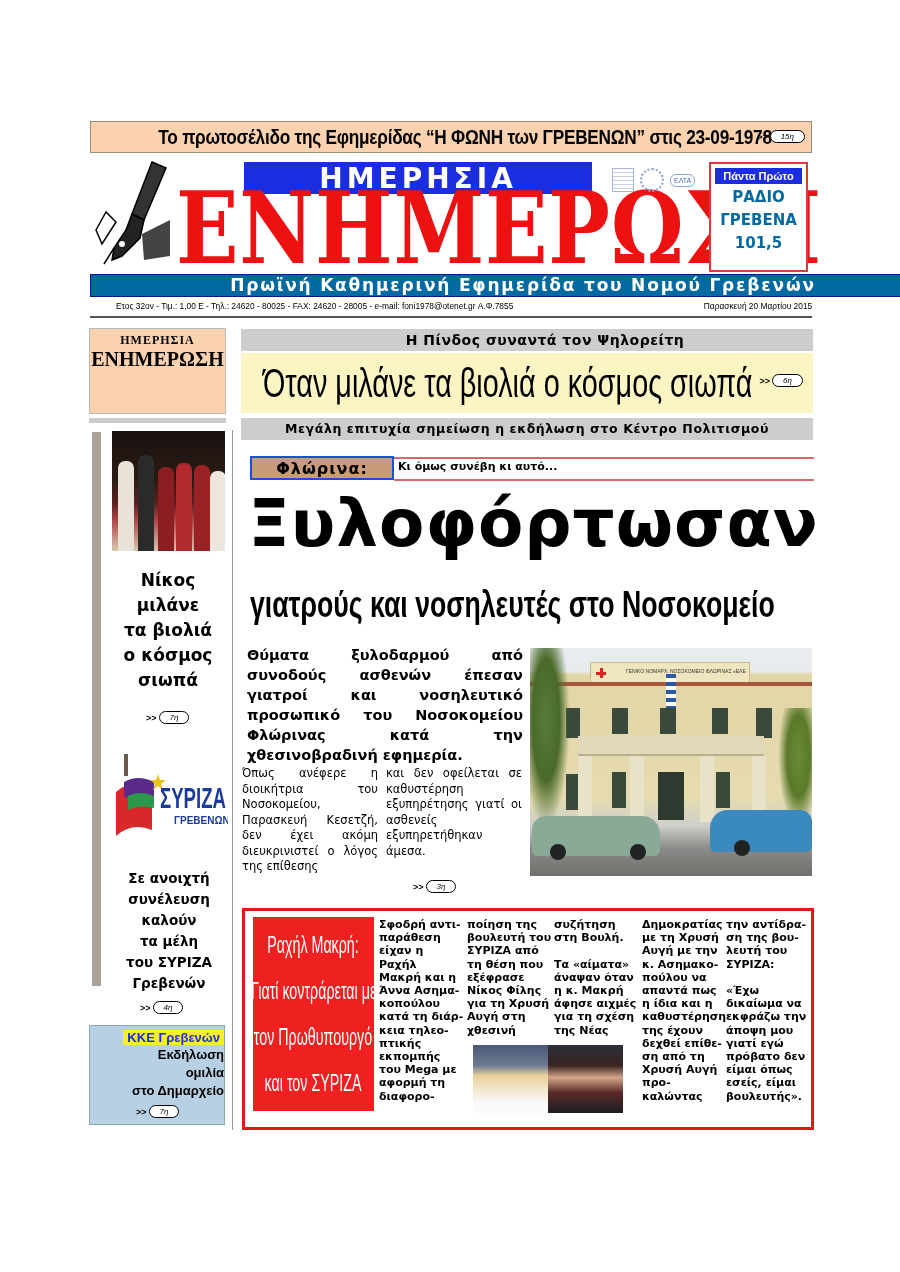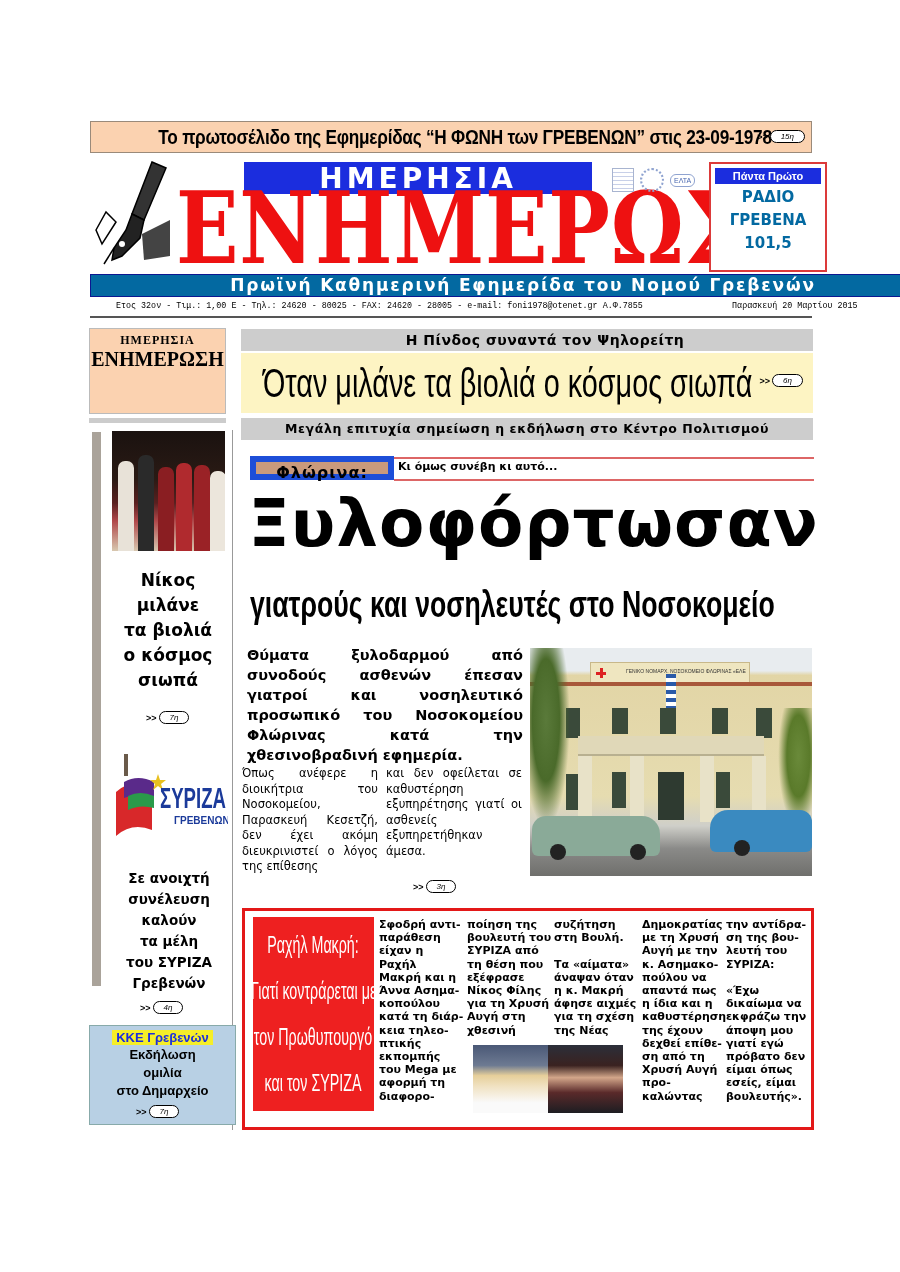--- a/index.html
+++ b/index.html
@@ -15,58 +15,58 @@
   .top-strip .pill-ref { position:absolute; right: 6px; top: 8px; }
 
   
   .pen { left: 92px; top: 160px; width: 80px; height: 110px; }
   .hm-bar { left: 244px; top: 162px; width: 348px; height: 32px; background: #1b2dde; color: #fff; display:flex; align-items:center; justify-content:center; font-family:"DejaVu Sans", sans-serif; font-weight: bold; font-size: 28px; letter-spacing: 4px; }
   .enh { left: 176px; top: 186px; width: 520px; height: 84px; color: #ee1111; font-family: "DejaVu Serif", serif; font-weight: bold; font-size: 100px; line-height: 84px; letter-spacing: 1px; transform: scaleX(0.82); transform-origin: left center; white-space: nowrap; overflow: visible; }
   .logos { left: 612px; top: 165px; width: 90px; height: 30px; display:flex; gap: 6px; align-items:center; }
   .logo-box { width: 22px; height: 24px; border: 1px solid #a8b4d0; background: repeating-linear-gradient(#fff 0 3px, #c8d0e8 3px 4px); }
   .logo-circle { width: 24px; height: 24px; border-radius: 50%; border: 2px dotted #8fa3d0; }
   .logo-elta { font-size: 7px; color:#4a68b0; border: 1px solid #8fa3d0; border-radius: 6px; padding: 2px 3px; }
-  .radio-box { left: 709px; top: 162px; width: 118px; height: 110px; border: 2px solid #dc3a3a; background:#fff; text-align:center; }
+  .radio-box { left: 709px; top: 162px; width: 99px; height: 110px; border: 2px solid #dc3a3a; background:#fff; text-align:center; }
   .radio-box .head { margin: 4px 4px 2px 4px; background:#1b2dde; color:#fff; font-size: 11px; font-weight:bold; padding: 2px 0; }
   .radio-box .l { color: #0369a1; font-family: "DejaVu Sans", sans-serif; font-weight:bold; font-size: 15px; line-height: 23px; }
   .tagline { left: 90px; top: 274px; width: 866px; height: 23px; background: #0369a1; color: #fff; border: 1px solid #0c1790; font-family: "DejaVu Sans", sans-serif; font-weight: bold; font-size: 17px; line-height: 21px; text-align: center; letter-spacing: 1.8px; white-space: nowrap; }
-  .info { left: 90px; top: 300px; width: 722px; font-size: 9.5px; font-family: Liberation Mono, monospace; display:flex; justify-content: space-between; transform: scaleY(1); padding-left: 26px; }
+  .info { left: 90px; top: 300px; width: 722px; font-size: 9.5px; font-family: Liberation Sans, sans-serif; display:flex; justify-content: space-between; transform: scaleY(1); padding-left: 26px; }
   .info span { transform: scaleX(0.88); transform-origin: left; display:inline-block; white-space: nowrap; }
   .info .date { transform-origin: right; }
   .rule-top { left: 90px; top: 316px; width: 722px; height: 2px; background: #555; }
 
   
   .years { left: 89px; top: 328px; width: 137px; height: 86px; background: #fbd2b0; border:1px solid #bbb; }
   .years .blue { margin: 2px; height: 38px; background: #5e96c8; border: 1.5px solid #c33; color:#fff; font-size: 27px; text-align:center; line-height: 35px; }
   .years .s1 { text-align:center; font-family:"Liberation Serif", serif; font-size: 12px; font-weight:bold; letter-spacing: 1px; margin-top: 4px; }
   .years .s2 { text-align:center; font-family:"Liberation Serif", serif; font-size: 20px; font-weight:bold; line-height: 22px; }
   .years-sep { left: 89px; top: 418px; width: 137px; height: 5px; background: #ccc; }
   .side-bar { left: 92px; top: 432px; width: 9px; height: 554px; background: #aaa39a; }
   .side-vline { left: 232px; top: 430px; width: 1px; height: 700px; background: #999; }
   .dance-photo { left: 112px; top: 431px; width: 113px; height: 120px; background: linear-gradient(180deg,#1a1210 0%, #2a1a14 40%, #5a2020 60%, #b0484a 75%, #d8c8b0 100%); overflow:hidden; }
   .dance-photo .p { position:absolute; bottom:0; width: 16px; border-radius: 7px 7px 0 0; }
   .side-story1 { left: 104px; top: 568px; width: 128px; text-align:center; font-family:"DejaVu Sans", sans-serif; font-weight:bold; font-size: 17px; line-height: 25px; }
   .ref-7a { left: 146px; top: 711px; }
   .syriza-logo { left: 112px; top: 752px; width: 116px; height: 90px; }
   .syriza-text { left: 106px; top: 868px; width: 126px; text-align:center; font-family:"DejaVu Sans", sans-serif; font-weight:bold; font-size: 13.5px; line-height: 21px; }
   .ref-4 { left: 140px; top: 1001px; }
-  .kke-box { left: 89px; top: 1025px; width: 147px; height: 100px; background: #b8d0e4; border: 1px solid #8aa; text-align:center; }
+  .kke-box { left: 89px; top: 1025px; width: 136px; height: 100px; background: #b8d0e4; border: 1px solid #8aa; text-align:right; }
   .kke-box .head { display:inline-block; background:#f5ee28; color:#1b2dde; font-weight:bold; font-size: 13px; padding: 0 4px; margin-top: 4px; }
   .kke-box .b { font-weight:bold; font-size: 13px; line-height: 18px; }
   .ref-7b { left: 136px; top: 1105px; }
 
   
   .pindos { left: 241px; top: 329px; width: 572px; height: 22px; background: #cdcdcd; text-align:center; font-family:"DejaVu Sans", sans-serif; font-weight:bold; font-size: 14px; line-height: 22px; letter-spacing: 0.5px; padding-left: 36px; }
   .books { left: 241px; top: 353px; width: 572px; height: 60px; background: #fdf4c3; }
   .books .t { position:absolute; left: 22px; top: 10px; font-size: 40px; line-height: 40px; transform: scaleX(0.72); transform-origin: left; white-space: nowrap; }
   .books .pill-ref { position:absolute; right: 10px; top: 21px; }
   .megali { left: 241px; top: 418px; width: 572px; height: 22px; background: #cdcdcd; text-align:center; font-family:"DejaVu Sans", sans-serif; font-weight:bold; font-size: 12.5px; line-height: 22px; letter-spacing: 0.6px; white-space:nowrap; }
 
   
-  .florina-tag { left: 250px; top: 456px; width: 144px; height: 24px; background: #c99a7c; border: 6px solid #1d4ed8; font-family:"DejaVu Sans", sans-serif; font-weight:bold; font-size: 16px; line-height: 22px; text-align:center; letter-spacing: 1px; }
+  .florina-tag { left: 250px; top: 456px; width: 144px; height: 24px; background: #c99a7c; border: 2px solid #1d4ed8; font-family:"DejaVu Sans", sans-serif; font-weight:bold; font-size: 16px; line-height: 22px; text-align:center; letter-spacing: 1px; }
   .florina-line1 { left: 394px; top: 457px; width: 420px; height: 1.5px; background: #d66; }
   .florina-line2 { left: 394px; top: 479px; width: 420px; height: 1.5px; background: #d66; }
   .florina-sub { left: 398px; top: 460px; font-family:"DejaVu Sans", sans-serif; font-weight:bold; font-size: 11px; }
   .headline { left: 248px; top: 485px; width: 566px; font-family:"DejaVu Sans", sans-serif; font-weight:bold; font-size: 66px; line-height: 78px; letter-spacing: 1px; white-space:nowrap; }
   .subhead { left: 250px; top: 585px; width: 566px; font-family:"Liberation Sans", sans-serif; font-weight:bold; font-size: 36px; line-height: 40px; transform: scaleX(0.74); transform-origin:left; white-space:nowrap; }
   .lede { left: 247px; top: 645px; width: 276px; font-family:"DejaVu Sans", sans-serif; font-weight:bold; font-size: 14.5px; line-height: 20px; text-align: justify; }
   .body-col { top: 766px; width: 136px; font-family:"DejaVu Sans", sans-serif; font-size: 11.5px; line-height: 15.5px; text-align: justify; }
   .hospital-photo { left: 530px; top: 648px; width: 282px; height: 228px; background: linear-gradient(180deg, #e8ecef 0%, #e8ecef 10%, #e2d5a6 12%, #e6dcb0 65%, #cfcfc9 78%, #8a8a88 88%, #6f6f6c 100%); overflow:hidden; }
   .ref-3 { left: 413px; top: 880px; }
 

